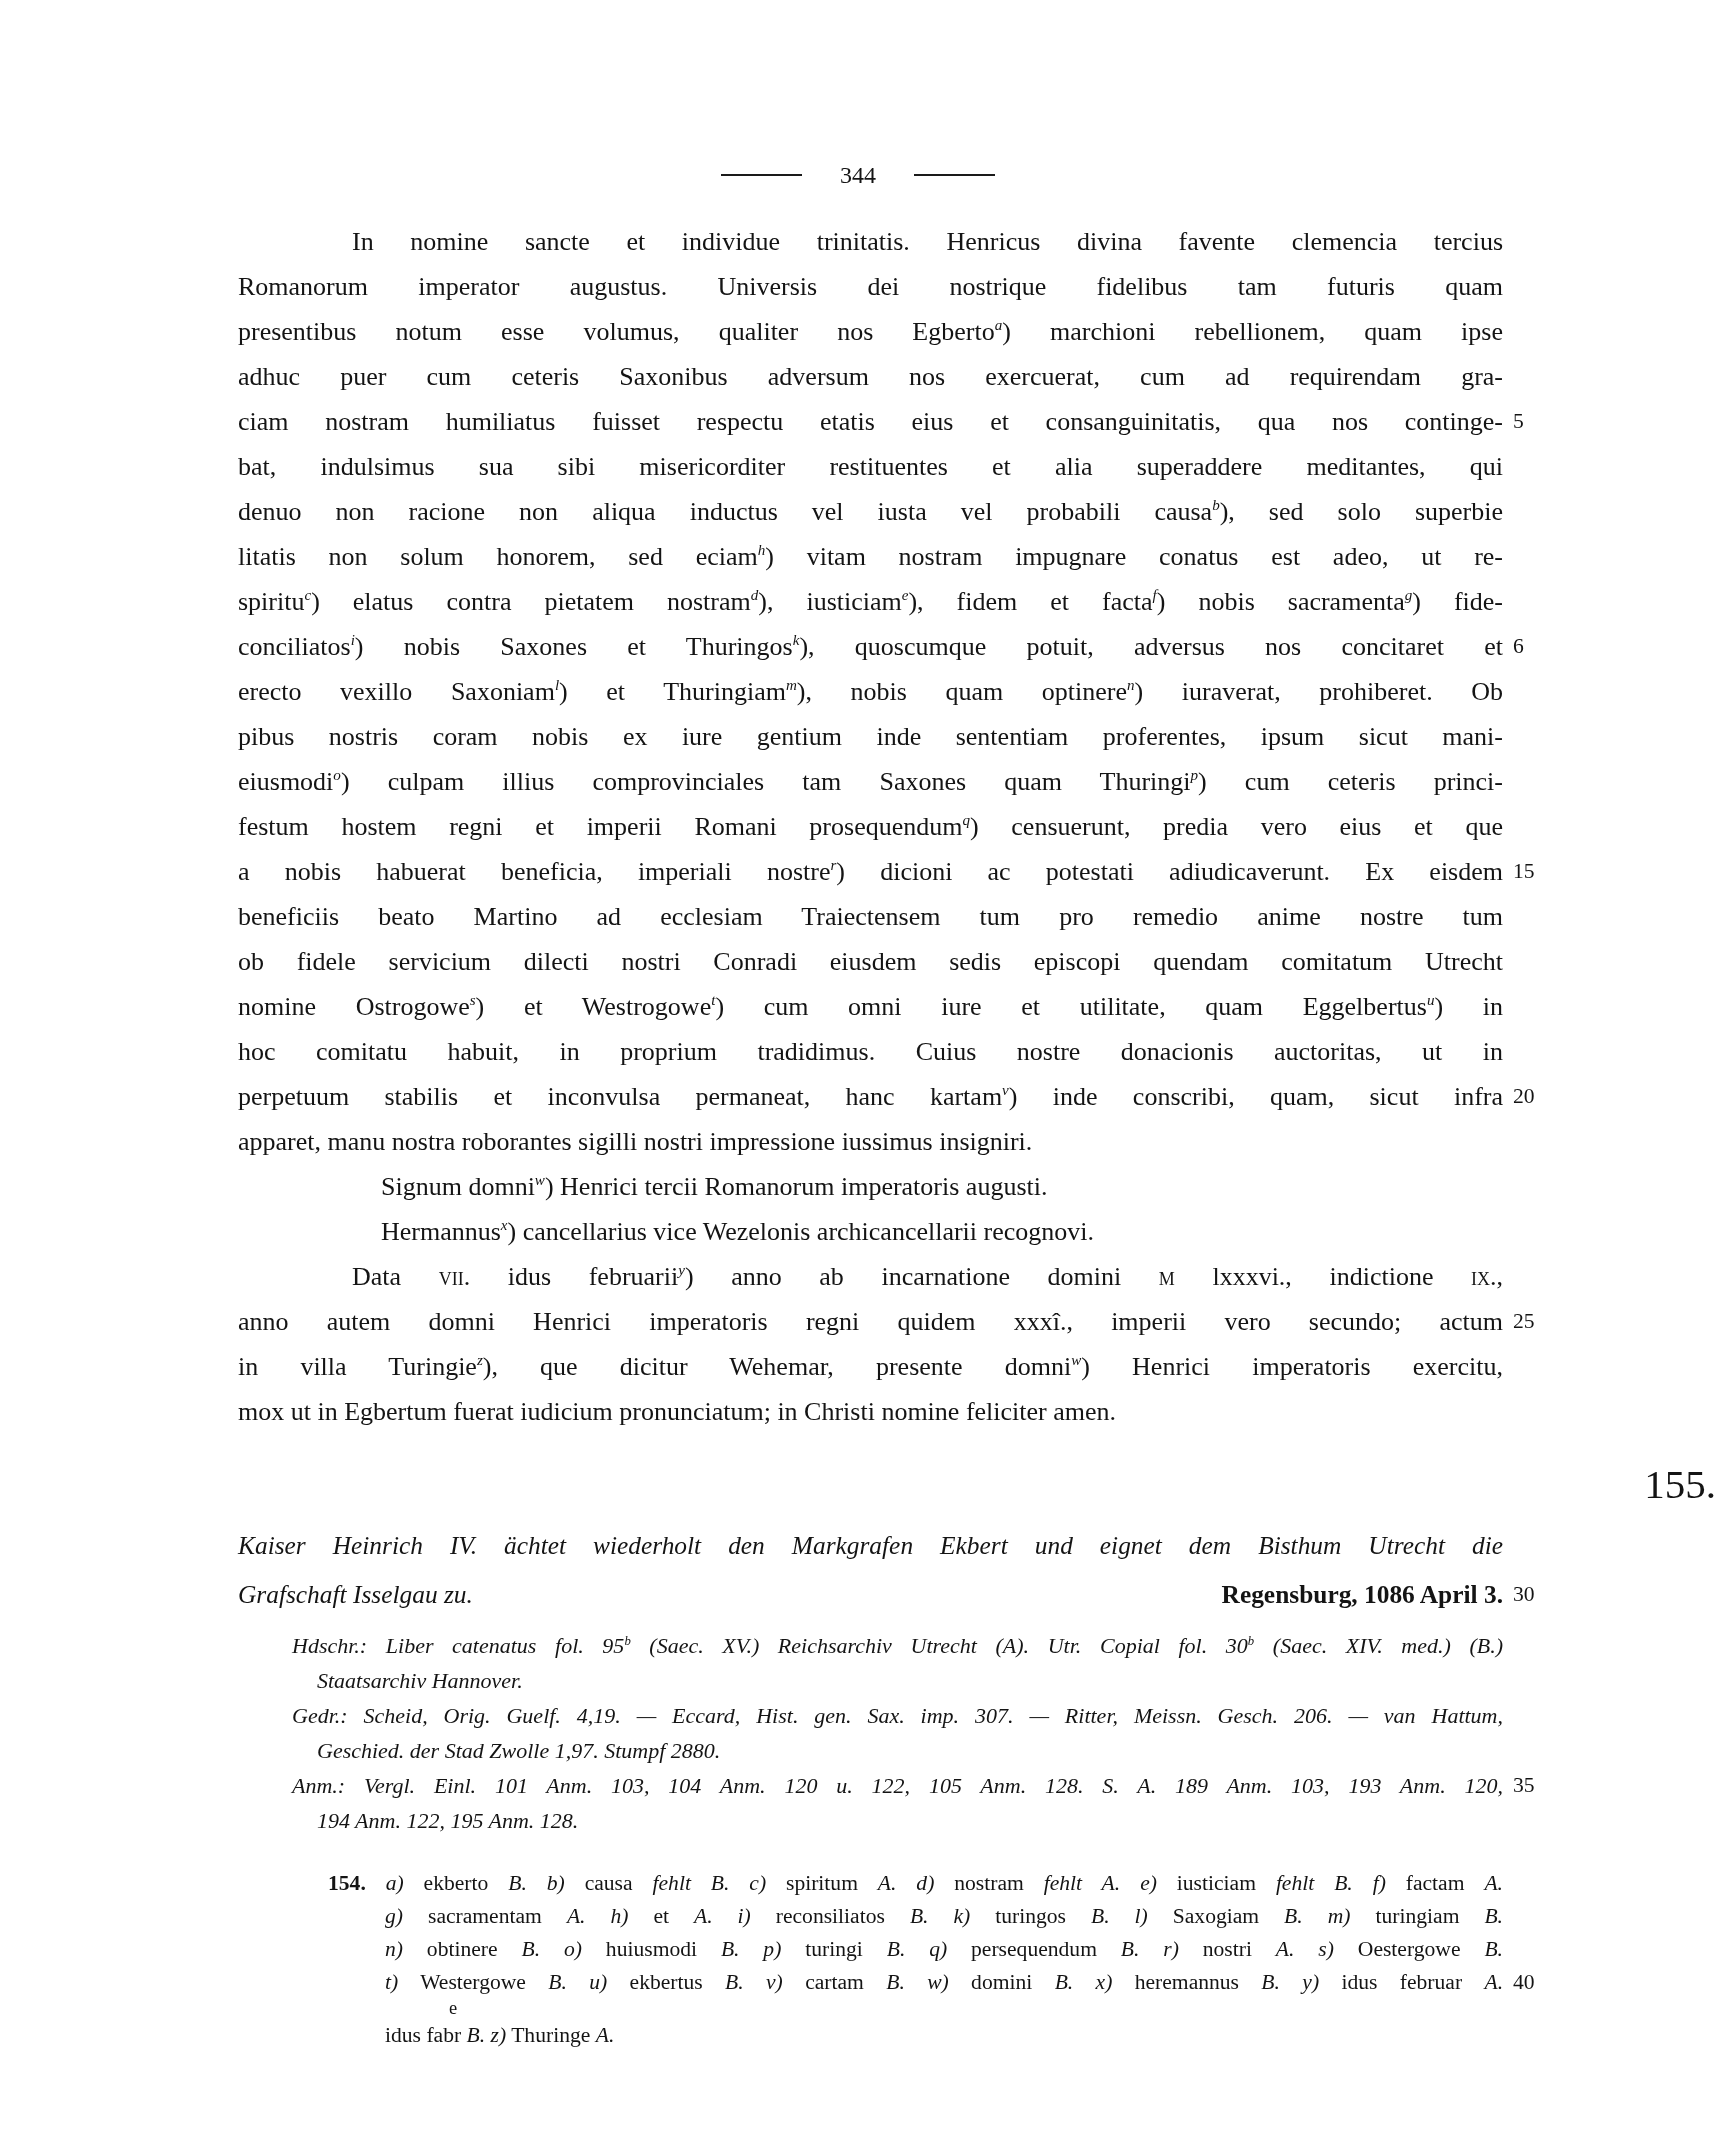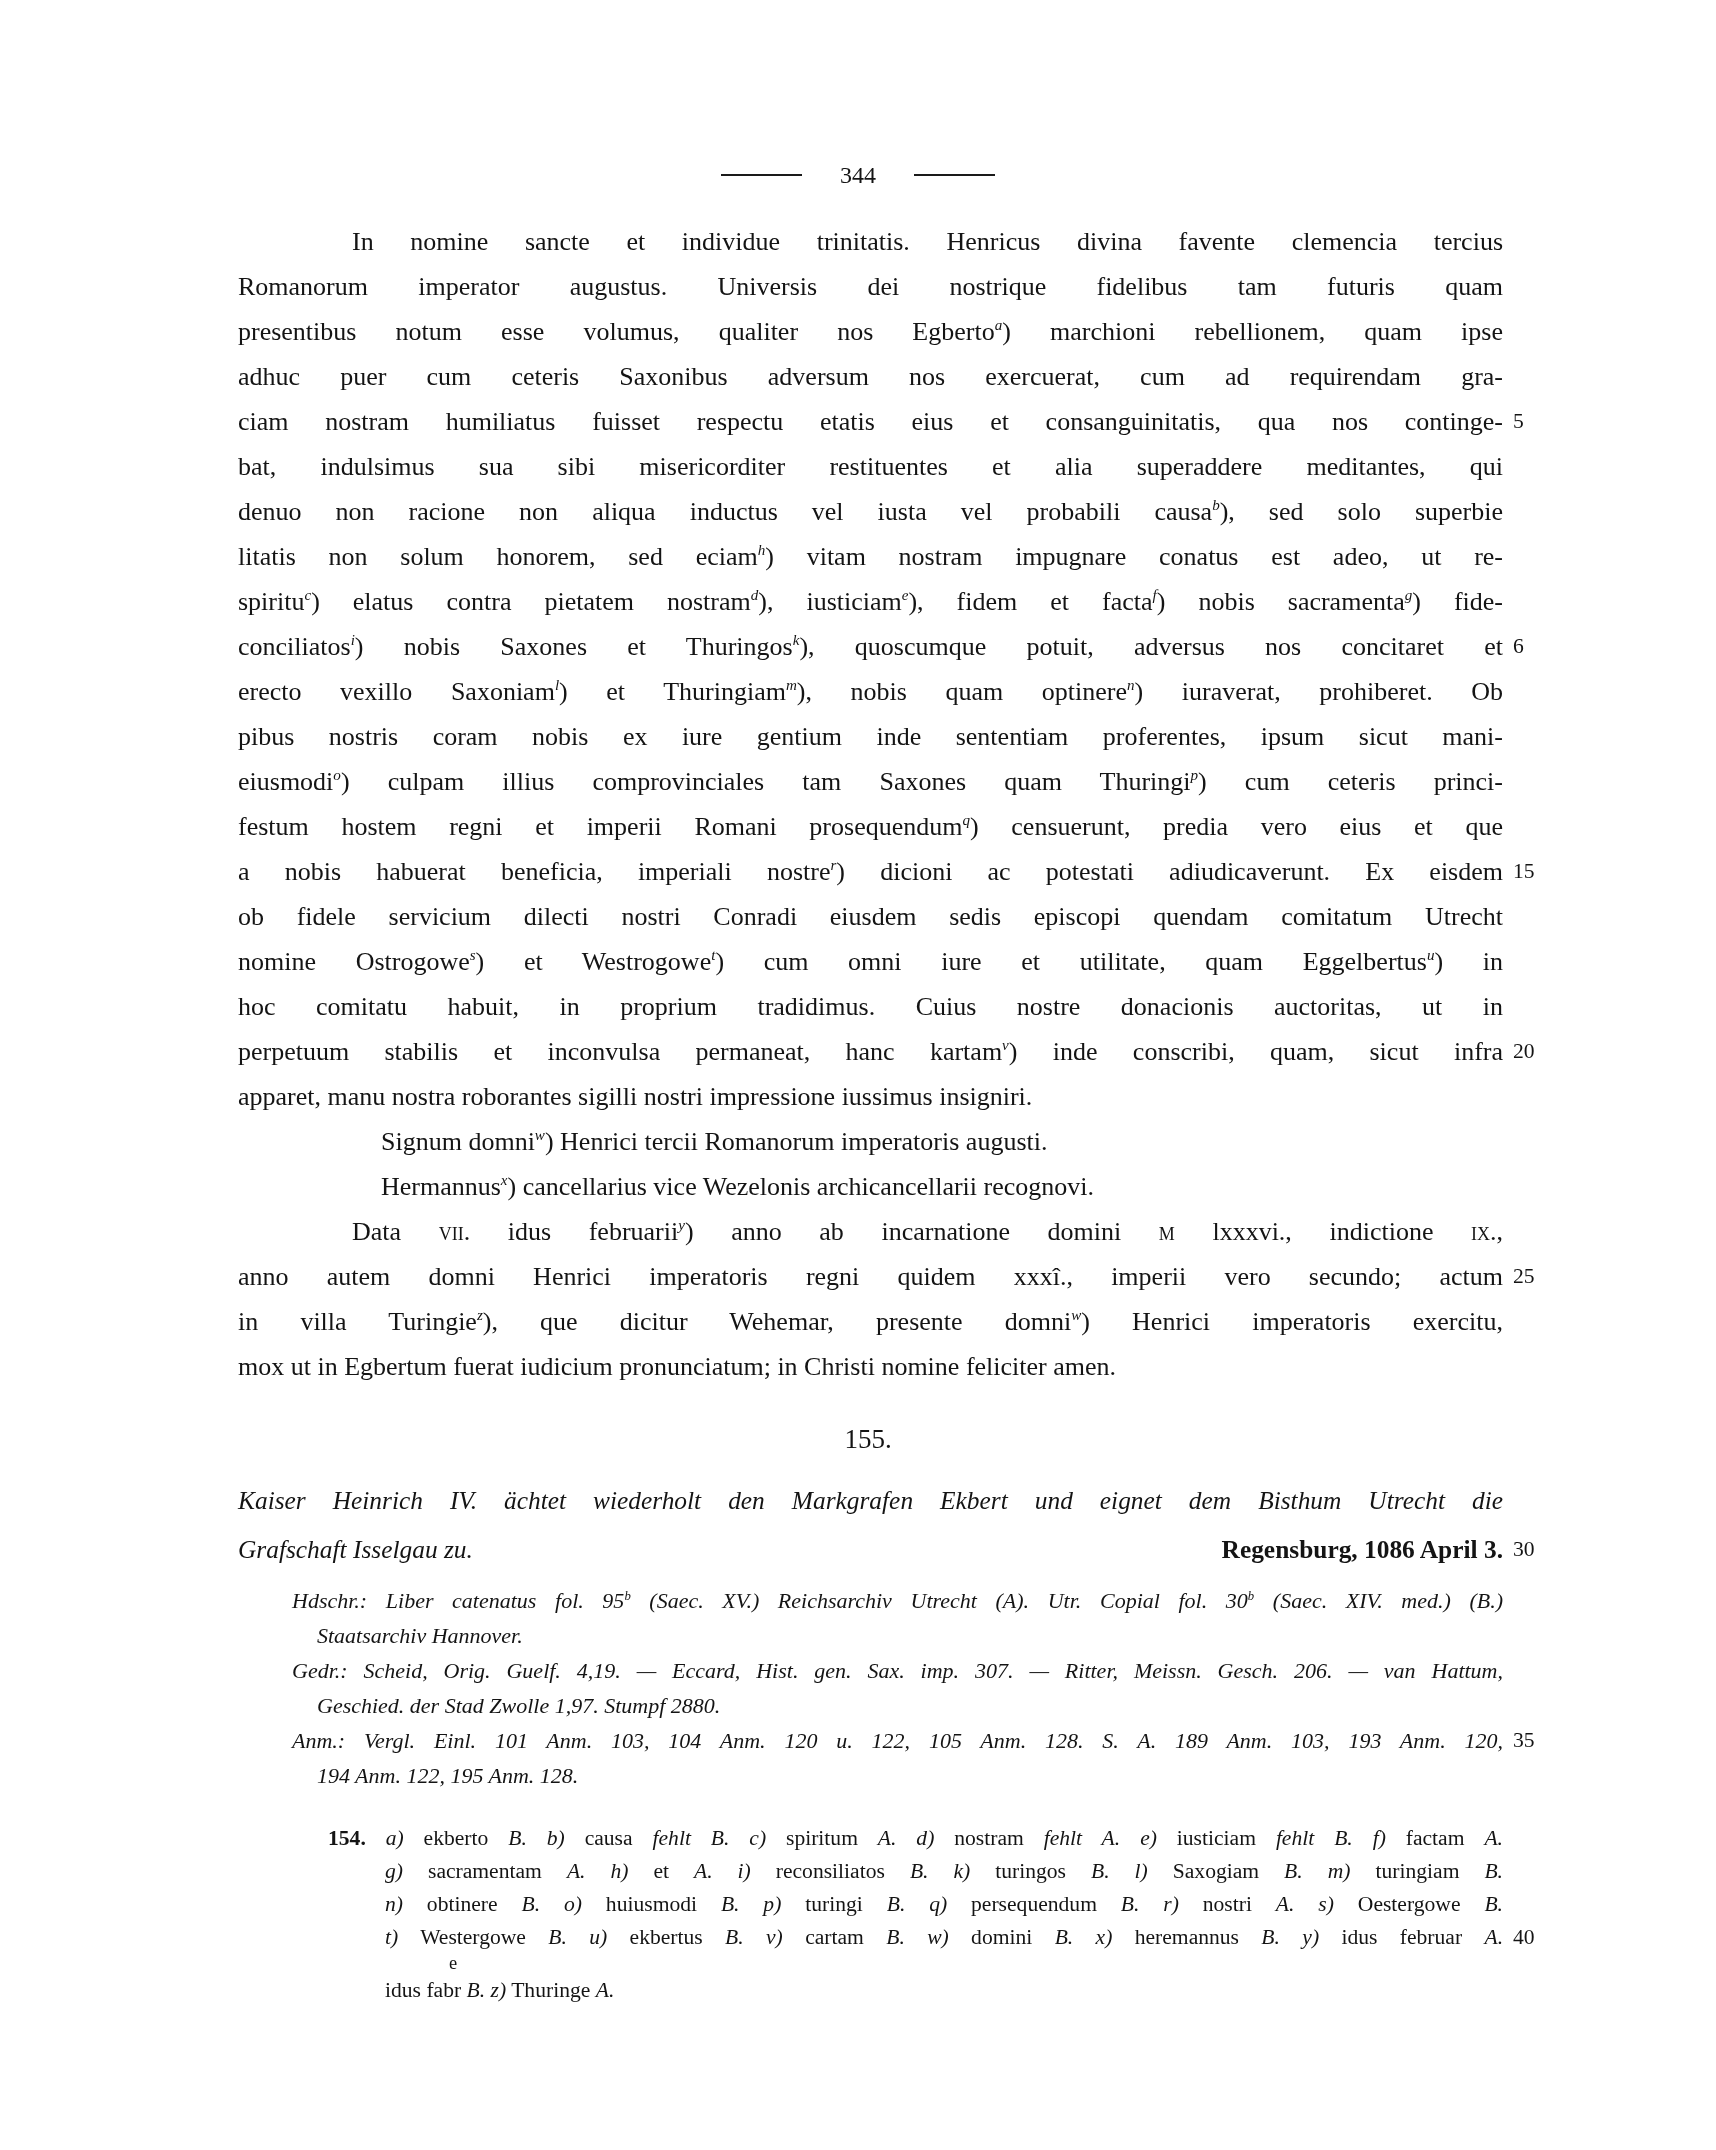--- a/index.html
+++ b/index.html
@@ -27,21 +27,21 @@
   .datum-indent{text-indent:114px;}
   .main sup{font-style:italic;}
   sup{font-size:58%;vertical-align:super;line-height:0;}
   .sc{font-variant:small-caps;}
   .lineno{
     position:absolute;right:-64px;top:0;width:54px;
     text-align:left;font-size:21.6px;font-style:normal;font-weight:normal;
     text-indent:0;line-height:inherit;
   }
   
-  .secno{text-align:center;font-size:27px;line-height:38px;margin-top:31px;margin-left:20px;}
+  .secno{text-align:right;font-size:41px;line-height:38px;margin-top:31px;margin-left:20px;}
   .heading{margin:18.4px 213px 0 238px;}
   .heading .line{font-size:25.4px;line-height:49px;font-style:italic;}
   .row2{display:flex;justify-content:space-between;align-items:flex-start;position:relative;}
   .hleft{font-style:italic;}
   .date{font-style:normal;font-weight:bold;}
   
   .sources{margin:8.7px 213px 0 292px;font-style:italic;}
   .sources .line{font-size:22px;line-height:35px;}
   .sources .cont{padding-left:25px;}
   
@@ -70,20 +70,21 @@
       <div class="line j">bat, indulsimus sua sibi misericorditer restituentes et alia superaddere meditantes, qui</div>
       <div class="line j">denuo non racione non aliqua inductus vel iusta vel probabili causa<sup>b</sup>), sed solo superbie</div>
       <div class="line j">litatis non solum honorem, sed eciam<sup>h</sup>) vitam nostram impugnare conatus est adeo, ut re-</div>
       <div class="line j">spiritu<sup>c</sup>) elatus contra pietatem nostram<sup>d</sup>), iusticiam<sup>e</sup>), fidem et facta<sup>f</sup>) nobis sacramenta<sup>g</sup>) fide-</div>
       <div class="line j">conciliatos<sup>i</sup>) nobis Saxones et Thuringos<sup>k</sup>), quoscumque potuit, adversus nos concitaret et<span class="lineno">6</span></div>
       <div class="line j">erecto vexillo Saxoniam<sup>l</sup>) et Thuringiam<sup>m</sup>), nobis quam optinere<sup>n</sup>) iuraverat, prohiberet.  Ob</div>
       <div class="line j">pibus nostris coram nobis ex iure gentium inde sententiam proferentes, ipsum sicut mani-</div>
       <div class="line j">eiusmodi<sup>o</sup>) culpam illius comprovinciales tam Saxones quam Thuringi<sup>p</sup>) cum ceteris princi-</div>
       <div class="line j">festum hostem regni et imperii Romani prosequendum<sup>q</sup>) censuerunt, predia vero eius et que</div>
       <div class="line j">a nobis habuerat beneficia, imperiali nostre<sup>r</sup>) dicioni ac potestati adiudicaverunt.  Ex eisdem<span class="lineno">15</span></div>
+      <div class="line j">beneficiis beato Martino ad ecclesiam Traiectensem tum pro remedio anime nostre tum</div>
       <div class="line j">ob fidele servicium dilecti nostri Conradi eiusdem sedis episcopi quendam comitatum Utrecht</div>
       <div class="line j">nomine Ostrogowe<sup>s</sup>) et Westrogowe<sup>t</sup>) cum omni iure et utilitate, quam Eggelbertus<sup>u</sup>) in</div>
       <div class="line j">hoc comitatu habuit, in proprium tradidimus.  Cuius nostre donacionis auctoritas, ut in</div>
       <div class="line j">perpetuum stabilis et inconvulsa permaneat, hanc kartam<sup>v</sup>) inde conscribi, quam, sicut infra<span class="lineno">20</span></div>
       <div class="line">apparet, manu nostra roborantes sigilli nostri impressione iussimus insigniri.</div>
       <div class="line signature-indent">Signum domni<sup>w</sup>) Henrici tercii Romanorum imperatoris augusti.</div>
       <div class="line signature-indent">Hermannus<sup>x</sup>) cancellarius vice Wezelonis archicancellarii recognovi.</div>
       <div class="line j datum-indent">Data <span class="sc">vii.</span> idus februarii<sup>y</sup>) anno ab incarnatione domini <span class="sc">m</span> lxxxvi., indictione <span class="sc">ix.</span>,</div>
       <div class="line j">anno autem domni Henrici imperatoris regni quidem xxxî., imperii vero secundo; actum<span class="lineno">25</span></div>
       <div class="line j">in villa Turingie<sup>z</sup>), que dicitur Wehemar, presente domni<sup>w</sup>) Henrici imperatoris exercitu,</div>

